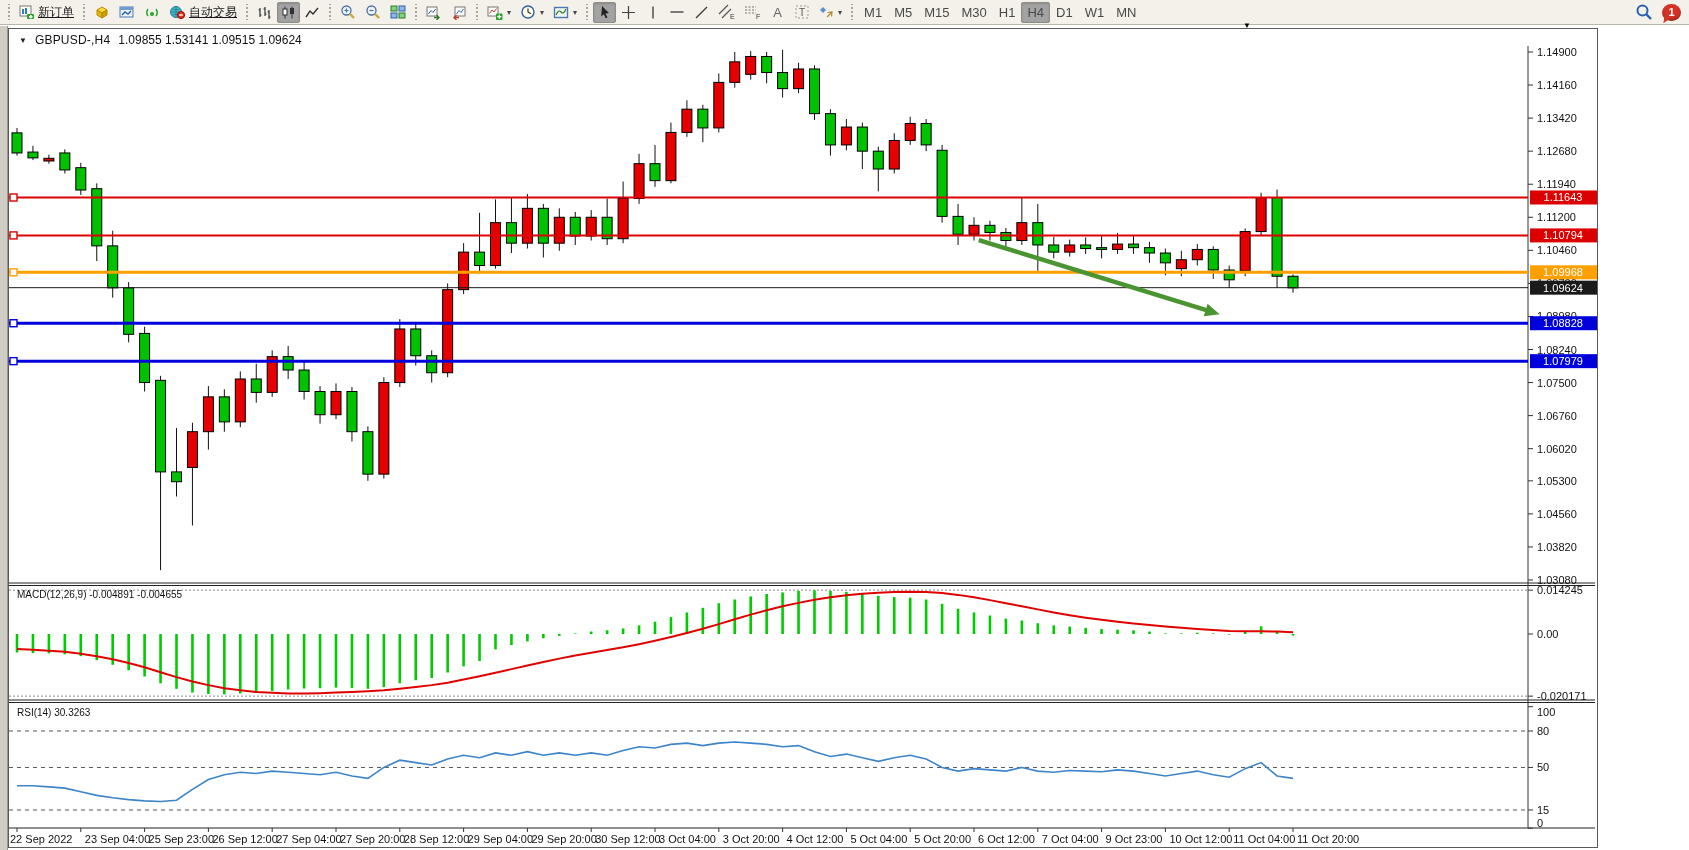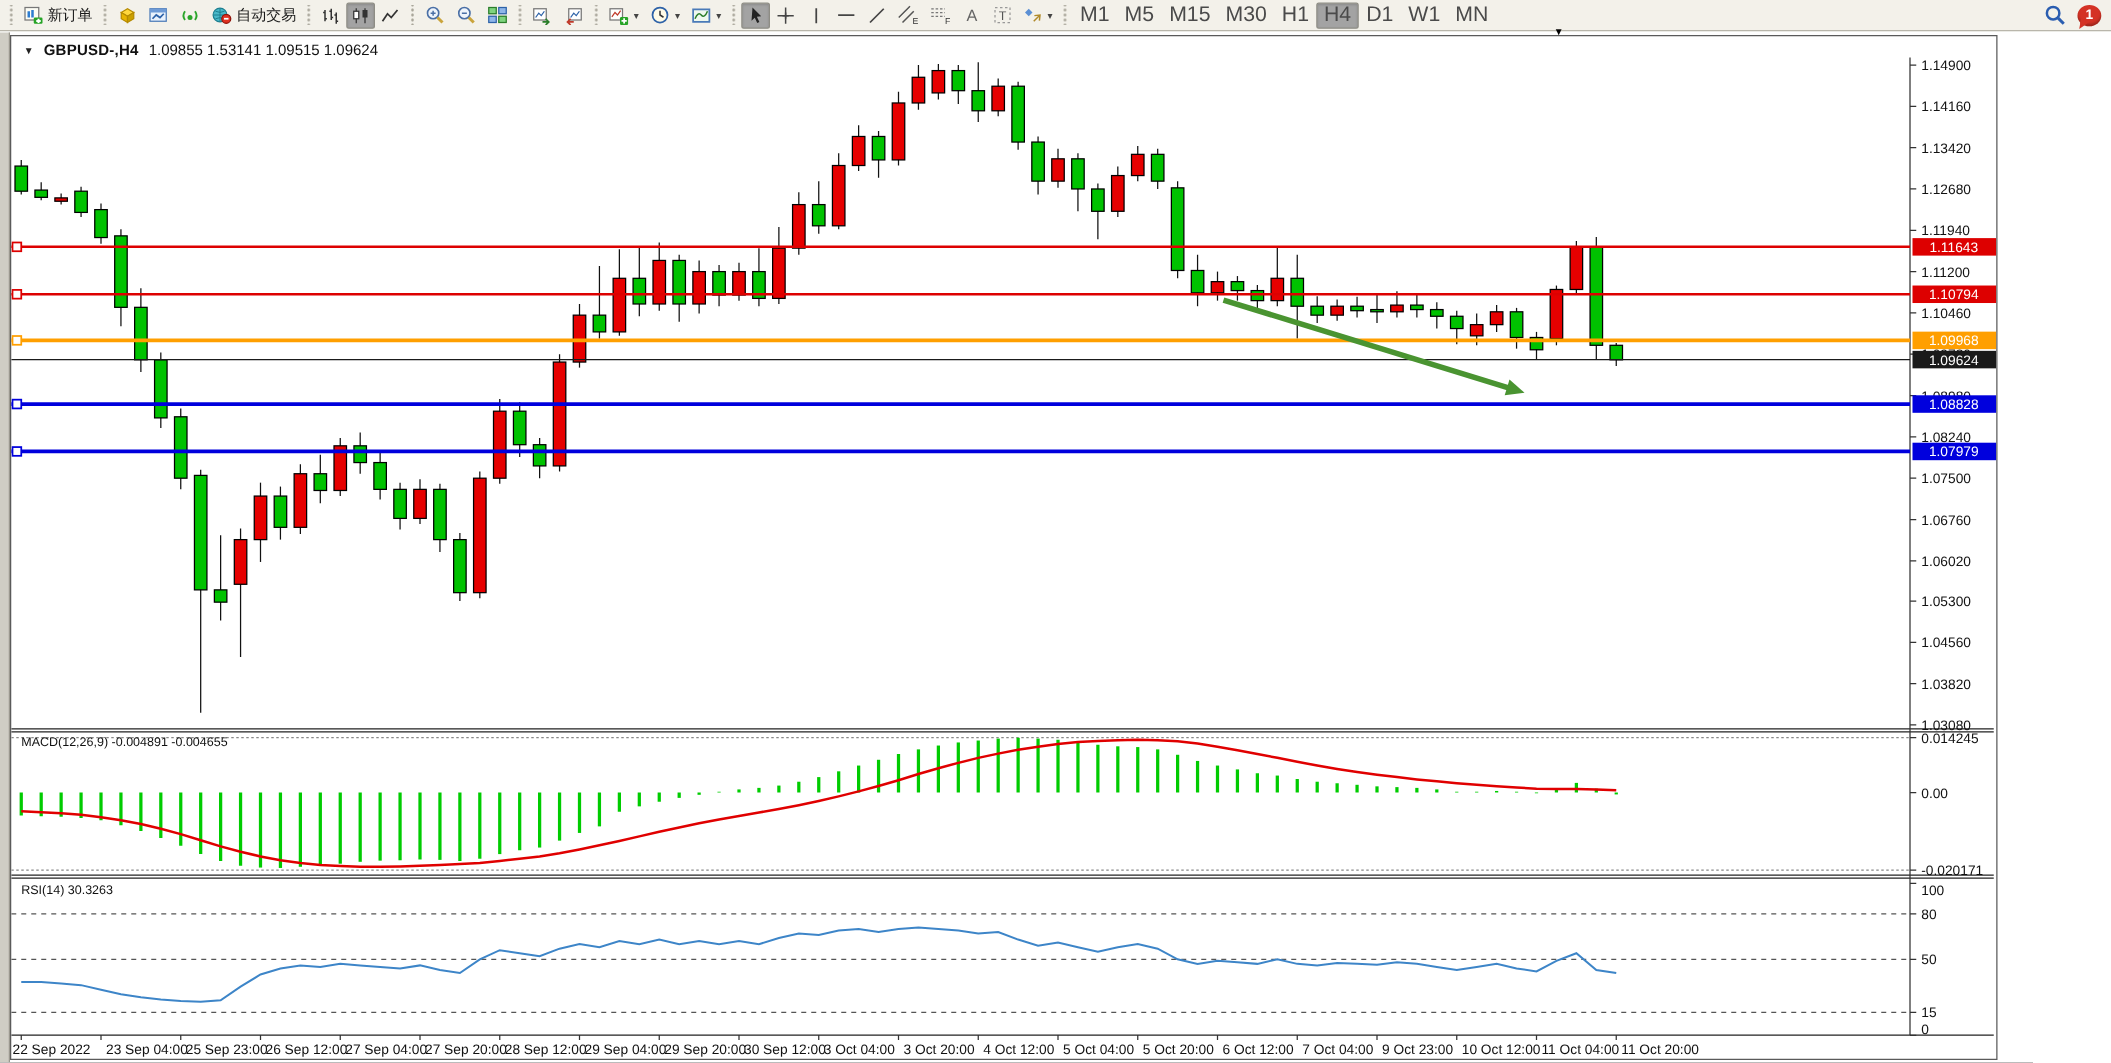--- a/index.html
+++ b/index.html
@@ -7,37 +7,37 @@
   #screen{position:relative;width:1689px;height:850px;background:#ffffff;overflow:hidden;
     font-family:"Liberation Sans","DejaVu Sans",sans-serif;font-size:11px;color:#222;}
   
   #toolbar{position:absolute;left:0;top:0;width:1689px;height:25px;background:#f3f1ea;
     border-bottom:1px solid #b9b6ab;display:flex;align-items:center;padding:1px 4px;gap:1px;}
   .grip{width:4px;height:16px;margin:0 3px;background-image:radial-gradient(#a9a69a 1px,transparent 1.2px);
     background-size:4px 4px;background-position:center;}
   .tbtn{height:21px;min-width:23px;display:inline-flex;align-items:center;justify-content:center;
     gap:3px;padding:0 3px;border:1px solid transparent;border-radius:2px;cursor:default;color:#333;}
   .tbtn.pressed{border:1px solid #8e8d85;background:#a3a3a3;box-shadow:inset 0 1px 2px rgba(0,0,0,.15);}
-  .tbtn .cn{font-size:12px;color:#1a1a1a;}
+  .tbtn .cn{font-size:12px;color:#1a1a1a;text-decoration:underline;}
   .tbtn .dd{font-size:8px;color:#444;margin-left:1px;}
-  .tf{font-size:17px;color:#4a4a4a;padding:0 5px;}
+  .tf{font-size:13px;color:#4a4a4a;padding:0 5px;}
   .spacer{flex:1;}
   .badge-bubble{position:relative;width:19px;height:17px;background:#d43225;border-radius:50% 50% 50% 50%;
     display:flex;align-items:center;justify-content:center;color:#fff;font-size:11px;font-weight:bold;
     box-shadow:inset 0 -2px 2px rgba(0,0,0,.25);}
   .badge-bubble:after{content:"";position:absolute;left:2px;bottom:-3px;border:4px solid transparent;
     border-top-color:#d43225;border-left-color:#d43225;transform:rotate(10deg);}
   
   #chart-window{position:absolute;left:8px;top:28px;width:1590px;height:820px;background:#fff;
     border:1px solid #5a5a5a;}
   #left-edge{position:absolute;left:0;top:26px;width:8px;height:824px;background:#cfcdc4;border-right:1px solid #9a988e;}
   #collapse-marker{position:absolute;left:1243px;top:21px;font-size:8px;color:#000;z-index:5;}
   #chart-title{position:absolute;left:10px;top:4px;font-size:12px;color:#111;display:flex;gap:8px;align-items:center;}
   #chart-title .tri{font-size:8px;color:#222;}
-  #chart-title .sym{font-weight:bold;letter-spacing:.2px;}
+  #chart-title .sym{font-weight:normal;letter-spacing:.2px;}
   .ind-label{position:absolute;left:8px;font-size:10px;color:#111;}
   svg text{font-family:"Liberation Sans","DejaVu Sans",sans-serif;}
 </style>
 </head>
 <body>
 
 <div id="screen">
 
   <div id="toolbar">
     <div class="grip"></div>

